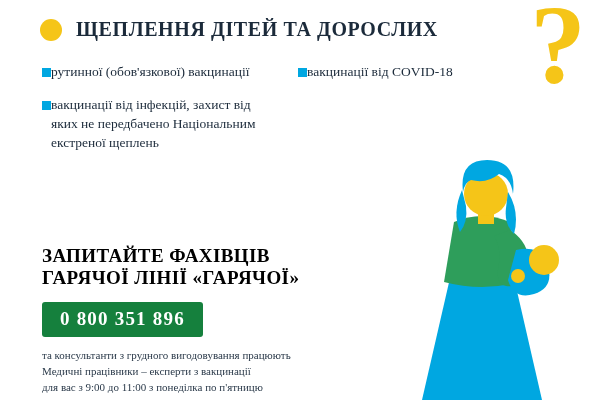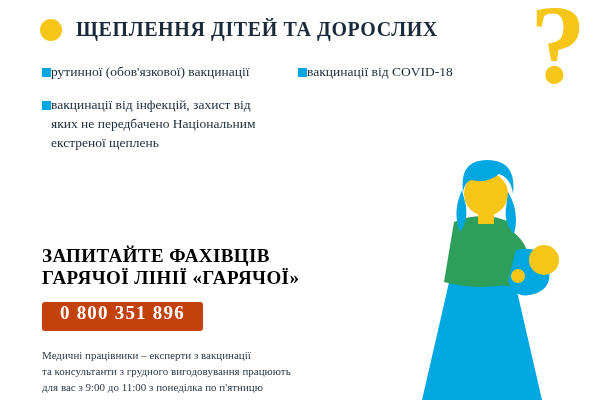--- a/index.html
+++ b/index.html
@@ -107,26 +107,26 @@
   .cta-line {
     font-size: 19px;
     font-weight: bold;
     color: #000000;
     letter-spacing: 0.4px;
     line-height: 1.18;
   }
   .phone-pill {
     margin-top: 12px;
     display: inline-block;
-    background: #c2410c;
+    background: #15803d;
     color: #ffffff;
     font-size: 19px;
     font-weight: bold;
     letter-spacing: 1.2px;
-    padding: 0 18px 7px 18px;
+    padding: 6px 18px 7px 18px;
     border-radius: 3px;
   }
 
   
   .foot {
     position: absolute;
     left: 42px;
     top: 348px;
     width: 330px;
     font-size: 11px;
@@ -195,18 +195,18 @@
 
   </div>
 
   <div class="cta">
     <div class="cta-line">ЗАПИТАЙТЕ ФАХІВЦІВ</div>
     <div class="cta-line">ГАРЯЧОЇ ЛІНІЇ «ГАРЯЧОЇ»</div>
     <div class="phone-pill">0 800 351 896</div>
   </div>
 
   <div class="foot">
+    <div>та консультанти з грудного вигодовування працюють</div>
     <div>Медичні працівники – експерти з вакцинації</div>
-    <div>та консультанти з грудного вигодовування працюють</div>
     <div>для вас з 9:00 до 11:00 з понеділка по п'ятницю</div>
   </div>
 
 </div>
 
 </body></html>

